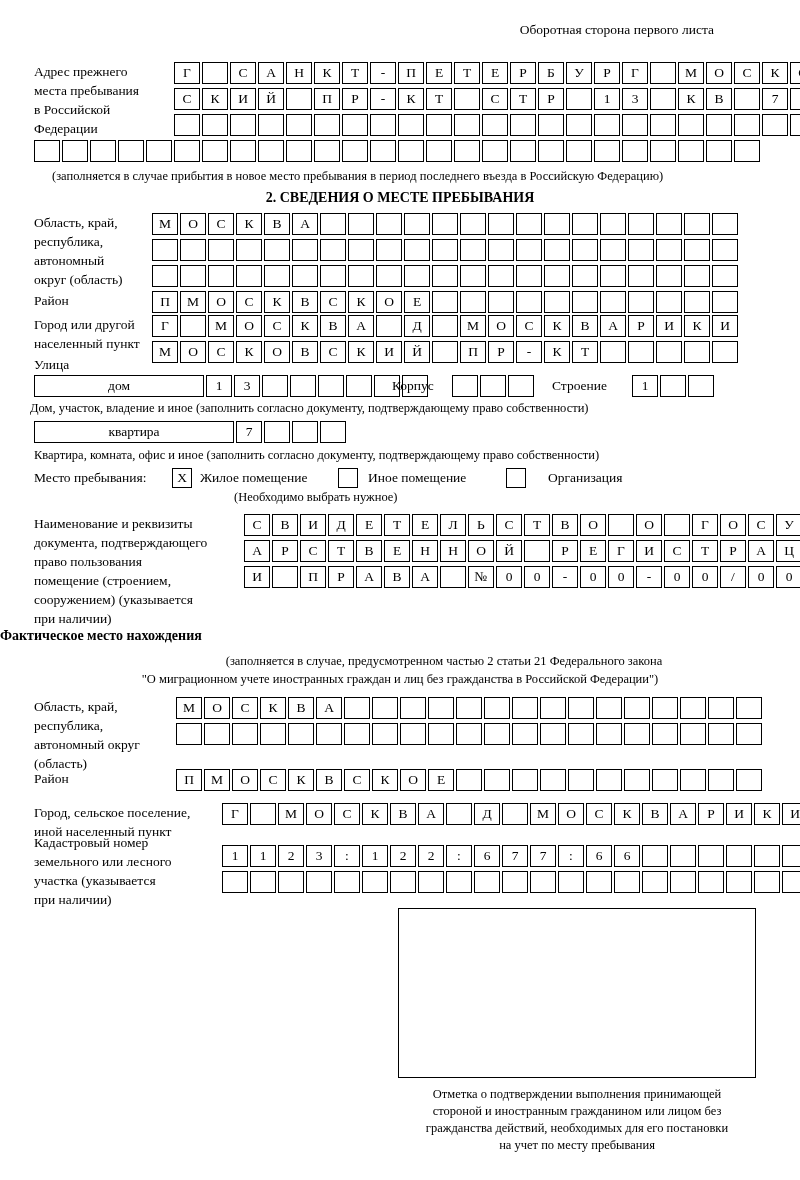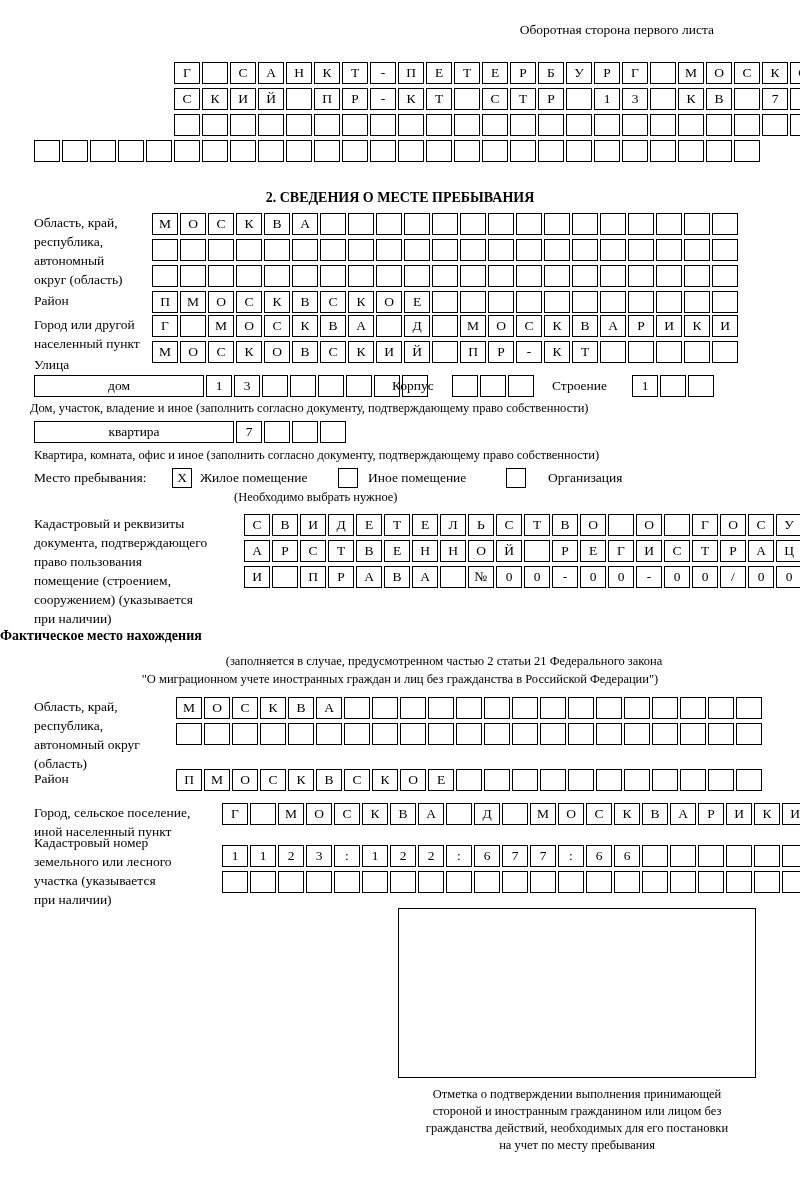--- a/index.html
+++ b/index.html
@@ -59,20 +59,26 @@
     box-sizing:border-box;
   }
 </style>
 </head>
 <body>
 
 <div class="page">
 
   <div class="hdr-right">Оборотная сторона первого листа</div>
 
+  <div class="row lbl" style="left:34px;top:62px;width:140px;">
+    <div>Адрес прежнего</div>
+    <div>места пребывания</div>
+    <div>в Российской</div>
+    <div>Федерации</div>
+  </div>
 
   <div class="row cells" id="pa-r0" style="left:174px;top:62px;">
       <div class="cell">Г</div>
       <div class="cell"></div>
       <div class="cell">С</div>
       <div class="cell">А</div>
       <div class="cell">Н</div>
       <div class="cell">К</div>
       <div class="cell">Т</div>
       <div class="cell">-</div>
@@ -164,20 +170,21 @@
       <div class="cell"></div>
       <div class="cell"></div>
       <div class="cell"></div>
       <div class="cell"></div>
       <div class="cell"></div>
       <div class="cell"></div>
       <div class="cell"></div>
       <div class="cell"></div>
     </div>
 
+  <div class="row lbl-sm" style="left:52px;top:168px;">(заполняется в случае прибытия в новое место пребывания в период последнего въезда в Российскую Федерацию)</div>
 
   <div class="row bold" style="left:0;top:190px;width:800px;text-align:center;font-size:14px;">2. СВЕДЕНИЯ О МЕСТЕ ПРЕБЫВАНИЯ</div>
 
   <div class="row lbl" style="left:34px;top:213px;width:150px;">
     <div>Область, край,</div>
     <div>республика,</div>
     <div>автономный</div>
     <div>округ (область)</div>
   </div>
   <div class="row cells" id="s2reg0" style="left:152px;top:213px;">
@@ -365,21 +372,21 @@
   <div class="row lbl" style="left:34px;top:468px;">Место пребывания:</div>
   <div class="row cb" style="left:172px;top:468px;">X</div>
   <div class="row lbl" style="left:200px;top:468px;">Жилое помещение</div>
   <div class="row cb" style="left:338px;top:468px;"></div>
   <div class="row lbl" style="left:368px;top:468px;">Иное помещение</div>
   <div class="row cb" style="left:506px;top:468px;"></div>
   <div class="row lbl" style="left:548px;top:468px;">Организация</div>
   <div class="row lbl-sm" style="left:234px;top:489px;">(Необходимо выбрать нужное)</div>
 
   <div class="row lbl" style="left:34px;top:514px;width:210px;">
-    <div>Кадастровый и реквизиты</div>
+    <div>Наименование и реквизиты</div>
     <div>документа, подтверждающего</div>
     <div>право пользования</div>
     <div>помещение (строением,</div>
     <div>сооружением) (указывается</div>
     <div>при наличии)</div>
   </div>
   <div class="row cells" id="doc0" style="left:244px;top:514px;">
       <div class="cell">С</div>
       <div class="cell">В</div>
       <div class="cell">И</div>

